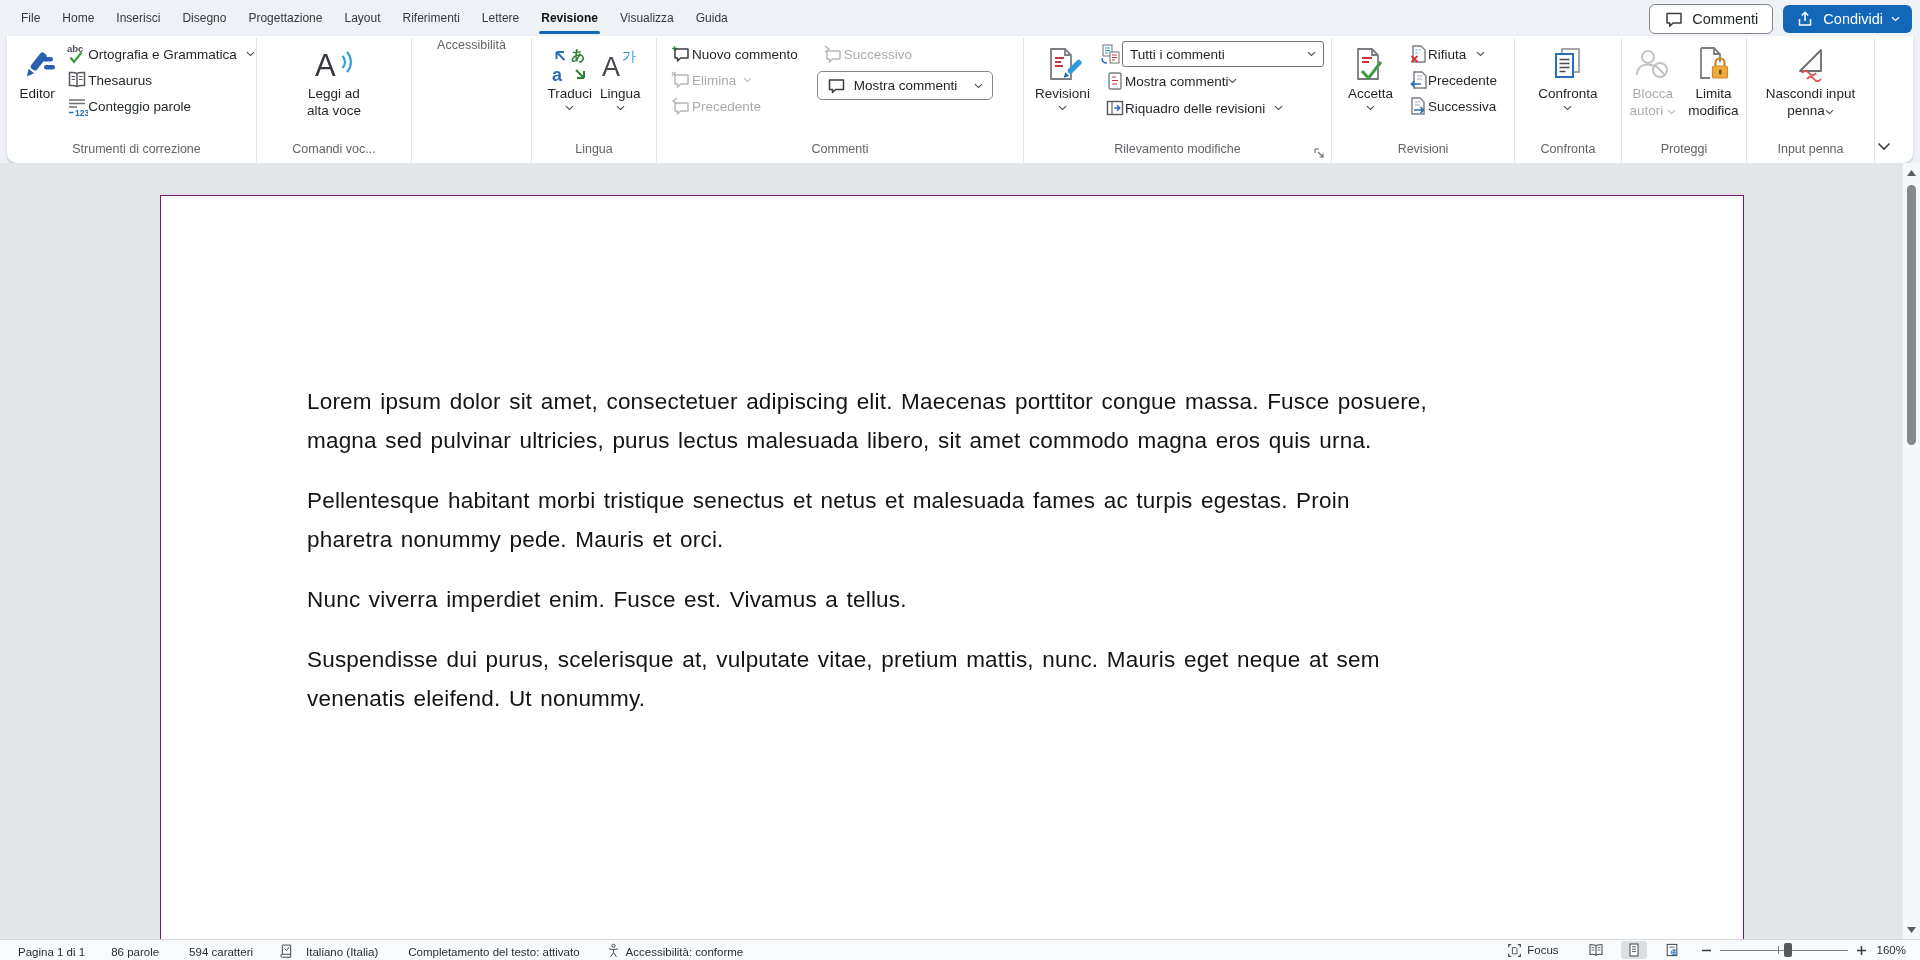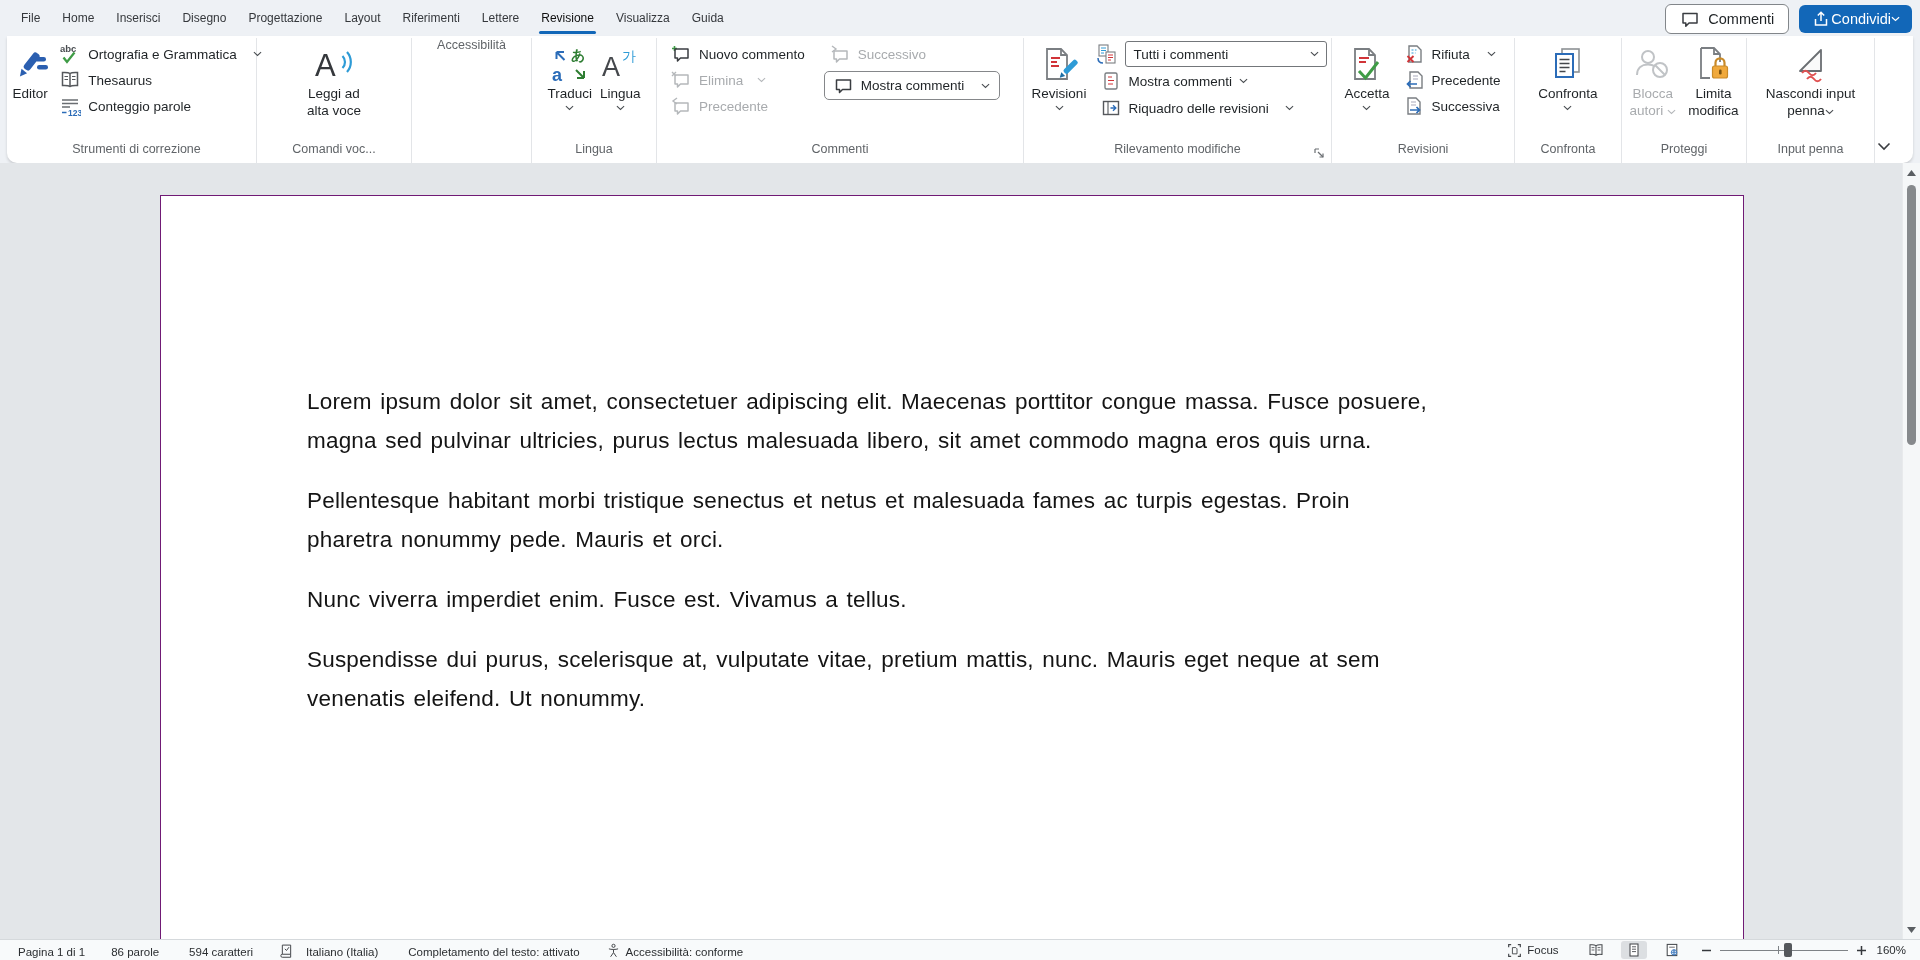--- a/index.html
+++ b/index.html
@@ -4,34 +4,34 @@
 <style>
   html,body{margin:0;padding:0}
   body{width:1920px;height:960px;position:relative;overflow:hidden;
        font-family:"Liberation Sans",sans-serif;background:#e3e6e9;-webkit-font-smoothing:antialiased}
   svg{display:block}
   
   .chrome-bg{position:absolute;top:0;left:0;right:0;height:163px;background:#eef1f5}
   .tabs-row{position:absolute;top:0;left:0;right:0;height:36px;display:flex;align-items:stretch}
   .tab{padding:0 11px;margin-top:1px;font-size:12px;color:#35383c;line-height:34px;position:relative;cursor:default;white-space:nowrap}
   .tab:first-child{margin-left:10px}
-  .tab.active{font-weight:normal;color:#111}
+  .tab.active{font-weight:bold;color:#111}
   .tab.active::after{content:"";position:absolute;left:9px;right:9px;bottom:2px;height:3.5px;background:#1267b8;border-radius:2px}
   .topbar-right{position:absolute;top:4px;right:8px;display:flex;gap:10px;align-items:center}
   .btn-comments{height:28px;border:1px solid #82868a;border-radius:6px;background:#fff;display:flex;align-items:center;gap:8px;padding:0 14px;font-size:14.5px;color:#1f2326}
-  .btn-share{height:28px;border:none;border-radius:6px;background:#1267b8;color:#fff;display:flex;align-items:center;padding:0 12px;font-size:14.5px}
+  .btn-share{height:28px;border:none;border-radius:6px;background:#1267b8;color:#fff;display:flex;align-items:center;gap:8px;padding:0 12px;font-size:14.5px}
   
   .ribbon-card{position:absolute;top:36px;left:7px;right:7px;height:127px;background:#fff;
                border-radius:0 0 10px 10px;box-shadow:0 2px 3px rgba(0,0,0,.15)}
   .ribbon{display:flex;height:100%;padding:2px 4px 0 10px;box-sizing:border-box}
   .rgroup{display:flex;flex-direction:column;border-right:1px solid #e3e5e8;box-sizing:border-box;position:relative;flex:none}
   .rbody{flex:1;display:flex;justify-content:center;padding-top:2px}
   .rlabel{height:21px;text-align:center;font-size:12.5px;color:#606468;white-space:nowrap;overflow:hidden}
   .smallcol{display:flex;flex-direction:column;padding-top:1px}
-  .sbtn{display:flex;align-items:center;gap:7px;height:26px;padding:0 5px;font-size:13.5px;color:#1f2326;border-radius:4px;white-space:nowrap}
+  .sbtn{display:flex;align-items:center;height:26px;padding:0 5px;font-size:13.5px;color:#1f2326;border-radius:4px;white-space:nowrap}
   .sbtn.dis{color:#a8abae}
   .bigbtn{display:flex;flex-direction:column;align-items:center;padding:5px 4px 0 4px;font-size:13.5px;
           color:#1f2326;line-height:17px;text-align:center;border-radius:4px;white-space:nowrap}
   .bigbtn.dis{color:#a8abae}
   .chev{width:9px;height:6px;flex:none;color:#4a4e52}
   .dis .chev{color:#b5b8bb}
   .bigbtn .chev{margin-top:3px}
   .ic20{width:20px;height:20px;flex:none}
   .ic22{width:22px;height:22px;flex:none}
   .ic40{width:40px;height:40px;flex:none}

